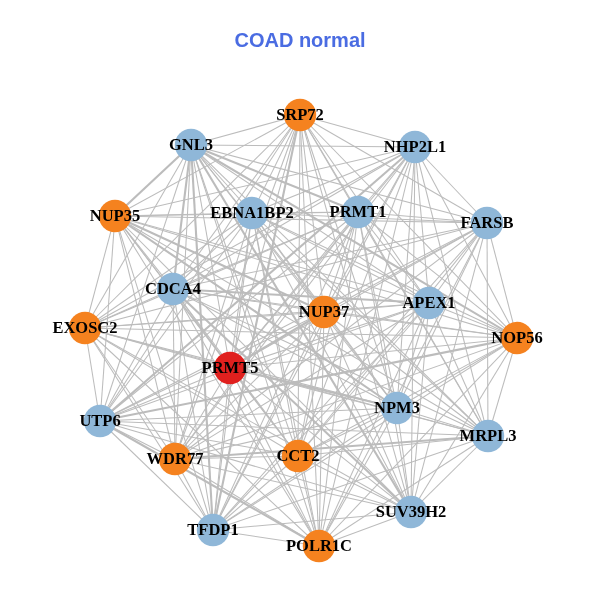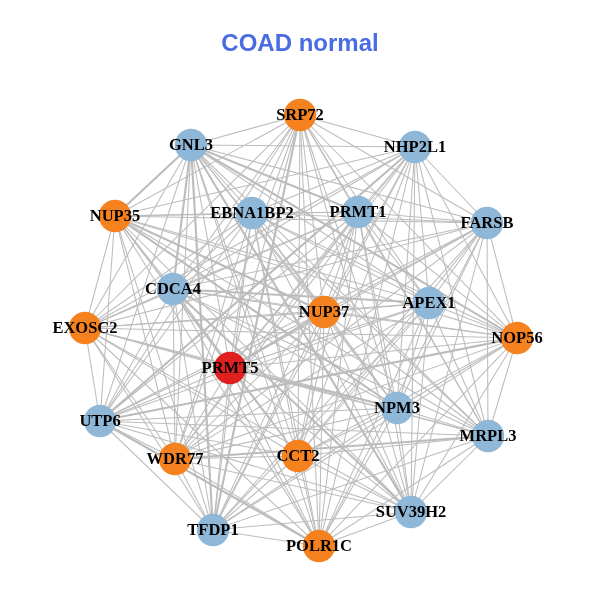--- a/index.html
+++ b/index.html
@@ -1,17 +1,17 @@
 <!DOCTYPE html>
 <html><head>
 <meta charset="utf-8">
 <style>
   html,body{margin:0;padding:0;}
   body{width:600px;height:600px;background:#ffffff;position:relative;overflow:hidden;font-family:"Liberation Sans",sans-serif;}
-  #chart-title{position:absolute;top:29px;left:0;width:600px;text-align:center;font-weight:bold;font-size:24px;letter-spacing:0px;}
+  #chart-title{position:absolute;top:29px;left:0;width:600px;text-align:center;font-weight:bold;font-size:20px;letter-spacing:0px;}
   svg{position:absolute;top:0;left:0;}
   .node-label{font-family:"Liberation Serif",serif;font-weight:bold;font-size:16.5px;fill:#000000;}
 </style>
 </head>
 <body>
 
 <div id="frame">
   <svg id="net" width="600" height="600" viewBox="0 0 600 600">
     <g id="edges-layer">
         <line x1="300" y1="115" x2="191" y2="145" stroke="#BCBCBC" stroke-width="1.05"></line>

